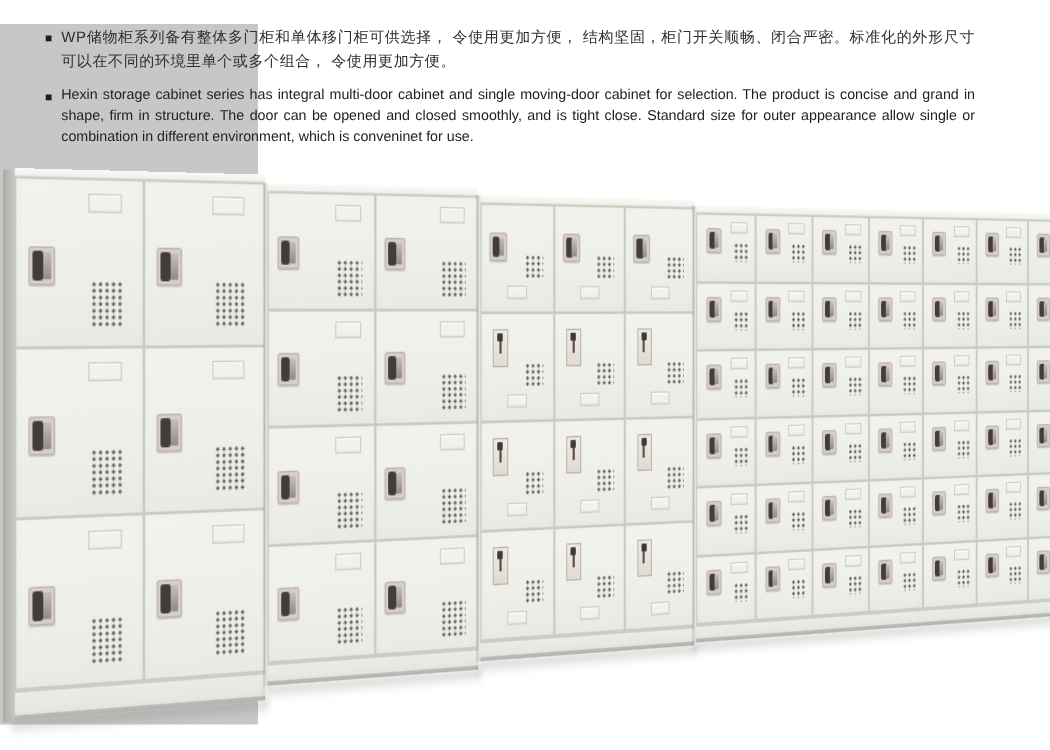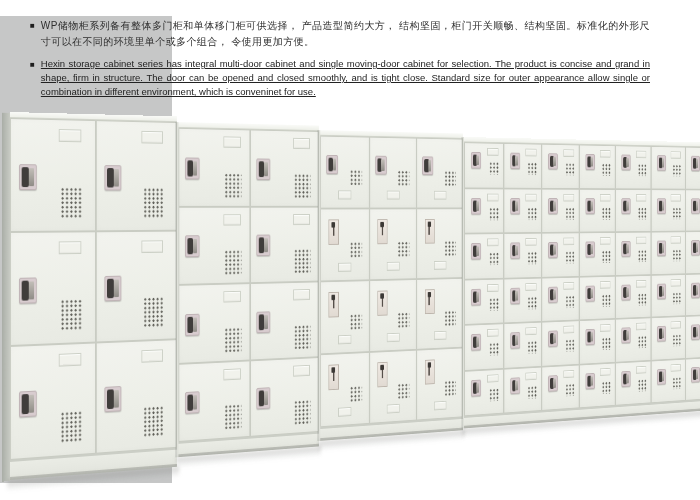--- a/index.html
+++ b/index.html
@@ -8,21 +8,21 @@
 
   
   .backdrop{position:absolute;left:0;top:16px;width:172px;height:467px;background:#c6c7c7;}
 
   
   .intro{position:absolute;left:30px;top:18px;width:620px;}
   .intro-item{display:flex;align-items:flex-start;margin-bottom:7px;}
   .bullet{flex:0 0 auto;margin-right:6px;font-size:8px;line-height:15px;color:#1e1e1e;}
   .intro-text{margin:0;text-align:justify;}
   .intro-text.zh{font-size:10px;line-height:16px;color:#2e2e2e;letter-spacing:.4px;}
-  .intro-text.en{font-size:9.5px;line-height:14px;color:#222;text-decoration:underline;}
+  .intro-text.en{font-size:9.5px;line-height:14px;color:#222;}
 
   
   .stage{position:absolute;inset:0;overflow:hidden;}
   .row{position:absolute;left:10px;top:112px;width:985px;height:368px;display:flex;
        transform-origin:0 25%;transform:perspective(1700px) rotateY(26deg);}
 
   .section{position:relative;display:flex;flex-direction:column;flex:0 0 auto;}
   .section+.section{border-left:2px solid #dfe1da;box-shadow:-2px 0 0 rgba(115,118,112,.22);}
   .section::after{content:"";position:absolute;left:-3px;right:-3px;bottom:-11px;height:11px;
        background:linear-gradient(180deg,rgba(108,110,104,.30),rgba(108,110,104,0));filter:blur(2px);}
@@ -69,21 +69,21 @@
 </head>
 <body>
 
 <div class="page">
 
   <div class="backdrop"></div>
 
   <div class="intro">
     <div class="intro-item">
       <span class="bullet">■</span>
-      <p class="intro-text zh">WP储物柜系列备有整体多门柜和单体移门柜可供选择， 产品造型简约大方， 结构坚固，柜门开关顺畅、结构坚固。标准化的外形尺寸可以在不同的环境里单个或多个组合， 令使用更加方便。</p>
+      <p class="intro-text zh">WP储物柜系列备有整体多门柜和单体移门柜可供选择， 令使用更加方便， 结构坚固，柜门开关顺畅、闭合严密。标准化的外形尺寸可以在不同的环境里单个或多个组合， 令使用更加方便。</p>
     </div>
     <div class="intro-item">
       <span class="bullet">■</span>
       <p class="intro-text en">Hexin storage cabinet series has integral multi-door cabinet and single moving-door cabinet for selection. The product is concise and grand in shape, firm in structure. The door can be opened and closed smoothly, and is tight close. Standard size for outer appearance allow single or combination in different environment, which is conveninet for use.</p>
     </div>
   </div>
 
   <div class="stage">
     <div class="row">
         <div class="section" style="width: 195px; margin-top: 0px; margin-bottom: 0px;">

